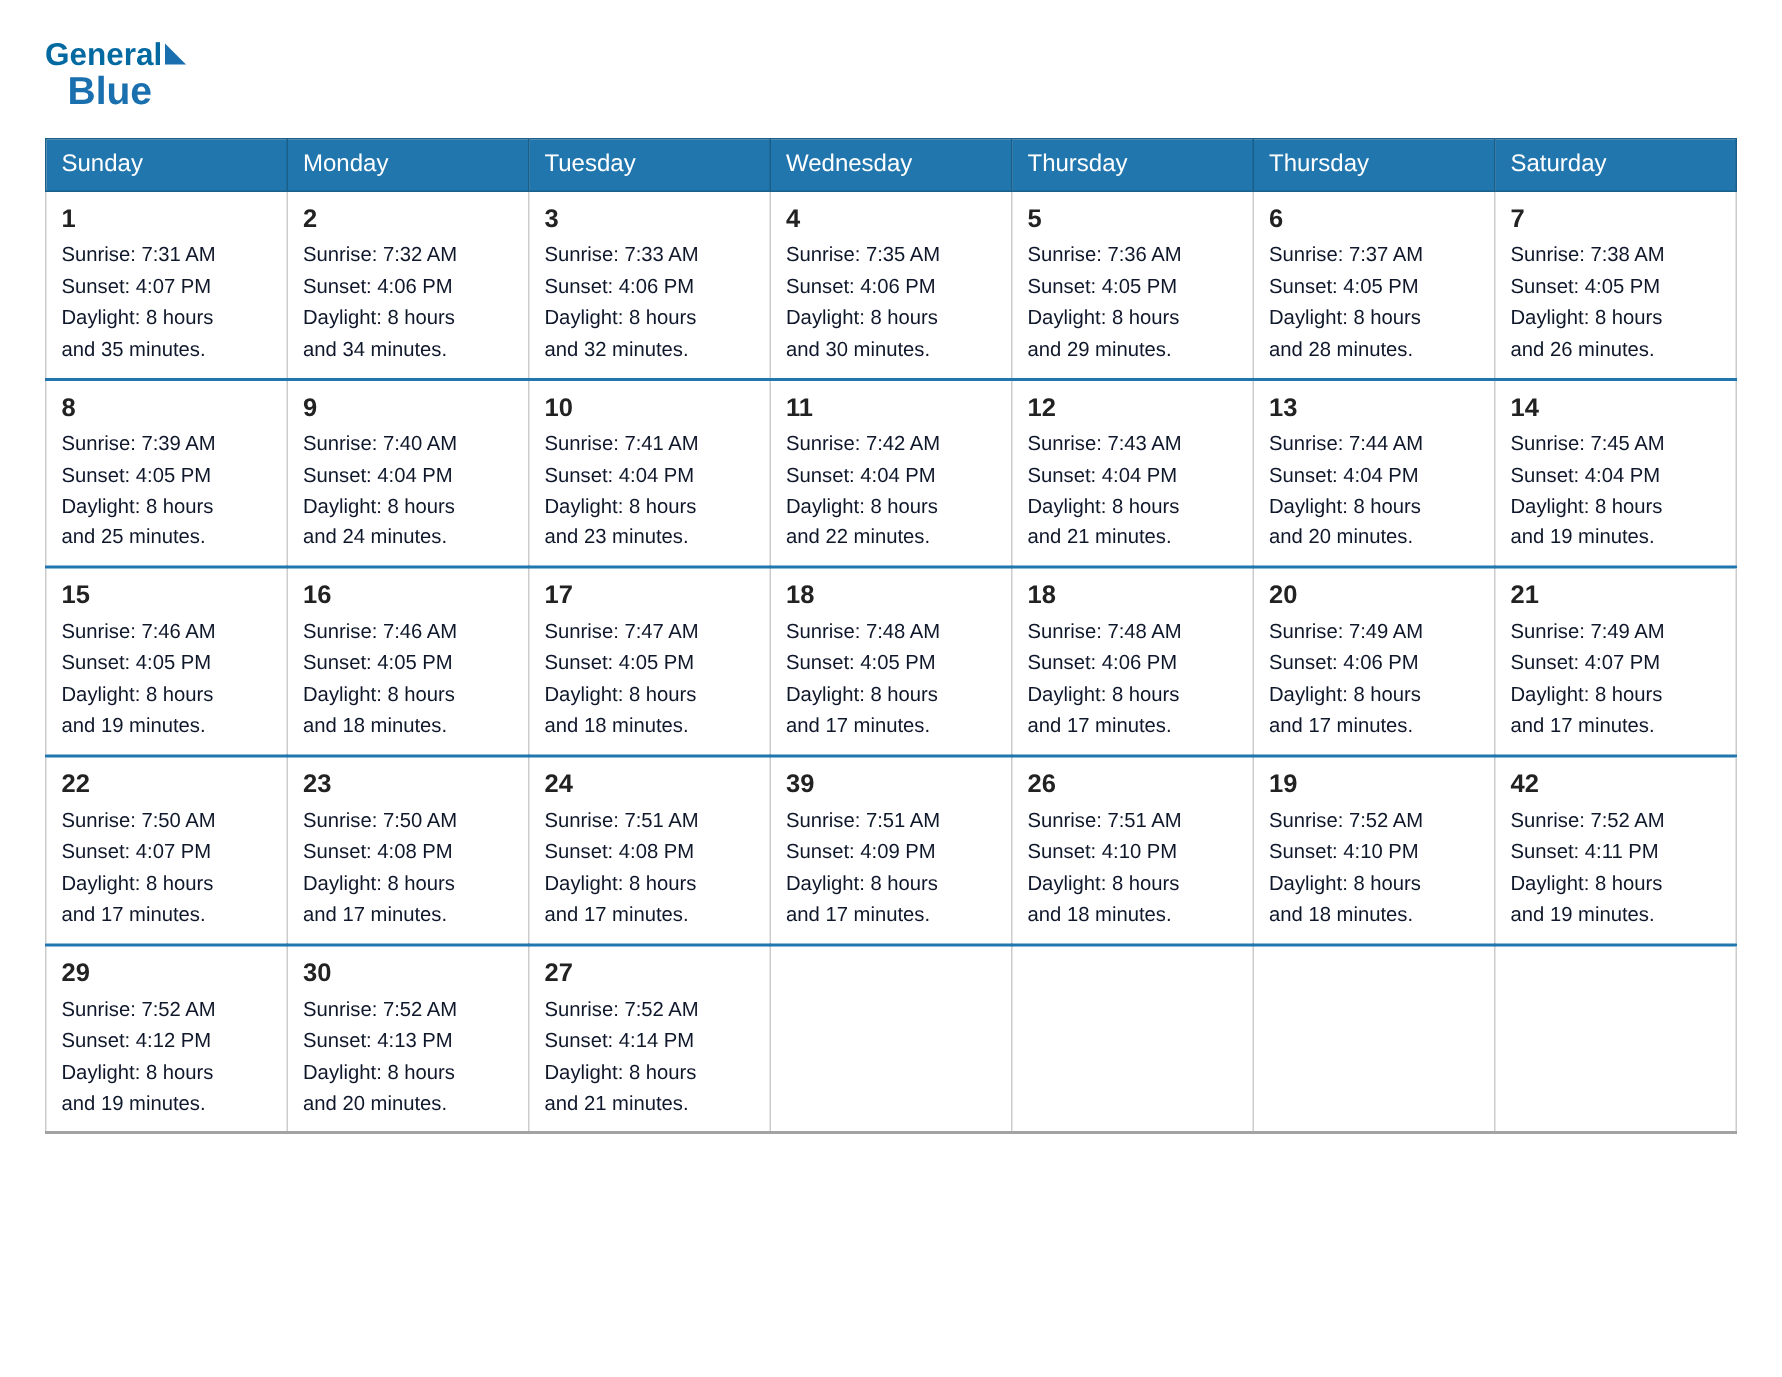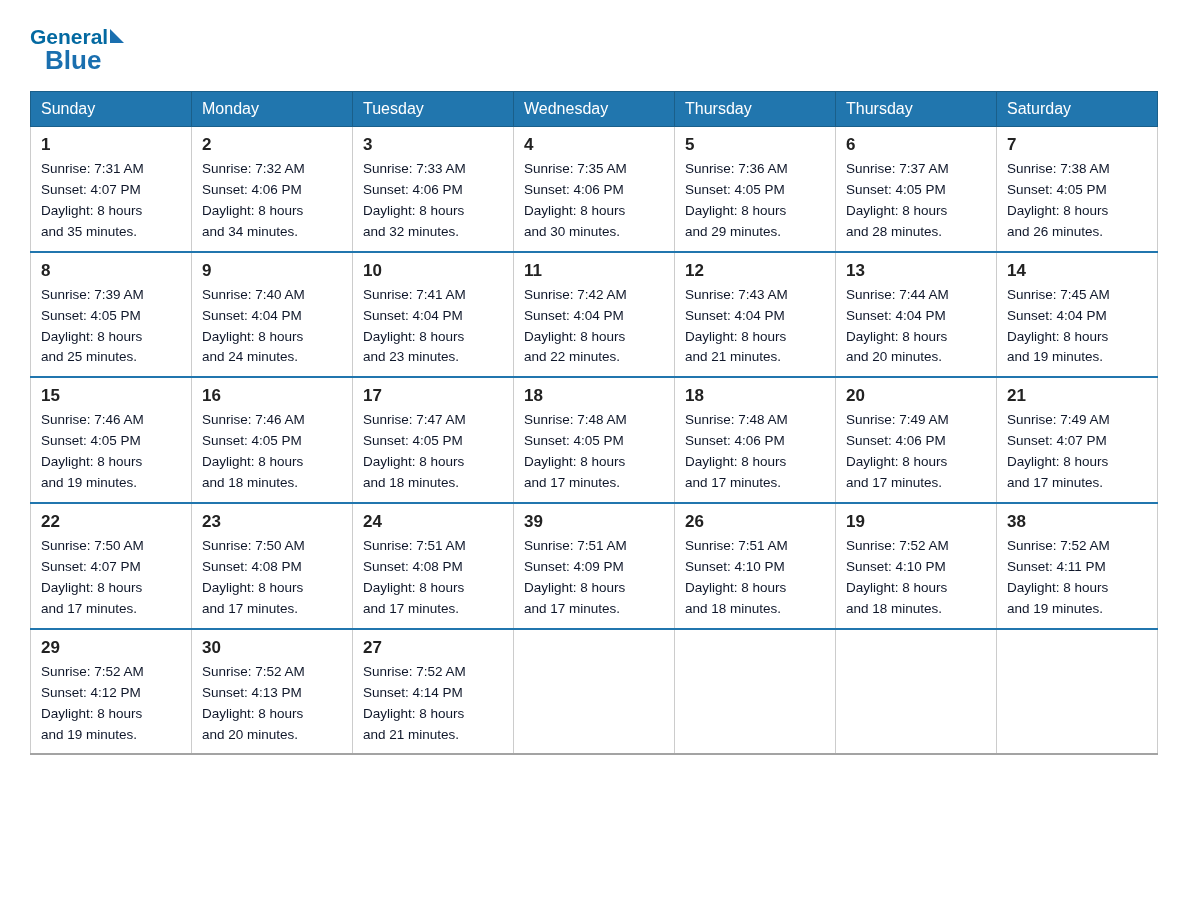--- a/index.html
+++ b/index.html
@@ -260,21 +260,21 @@
         </td>
         <td>
           <span class="day-number">26</span>
           <div class="day-info">Sunrise: 7:51 AM<br>Sunset: 4:10 PM<br>Daylight: 8 hours<br>and 18 minutes.</div>
         </td>
         <td>
           <span class="day-number">19</span>
           <div class="day-info">Sunrise: 7:52 AM<br>Sunset: 4:10 PM<br>Daylight: 8 hours<br>and 18 minutes.</div>
         </td>
         <td>
-          <span class="day-number">38</span>
+          <span class="day-number">42</span>
           <div class="day-info">Sunrise: 7:52 AM<br>Sunset: 4:11 PM<br>Daylight: 8 hours<br>and 19 minutes.</div>
         </td>
       </tr>
       <tr>
         <td>
           <span class="day-number">29</span>
           <div class="day-info">Sunrise: 7:52 AM<br>Sunset: 4:12 PM<br>Daylight: 8 hours<br>and 19 minutes.</div>
         </td>
         <td>
           <span class="day-number">30</span>

